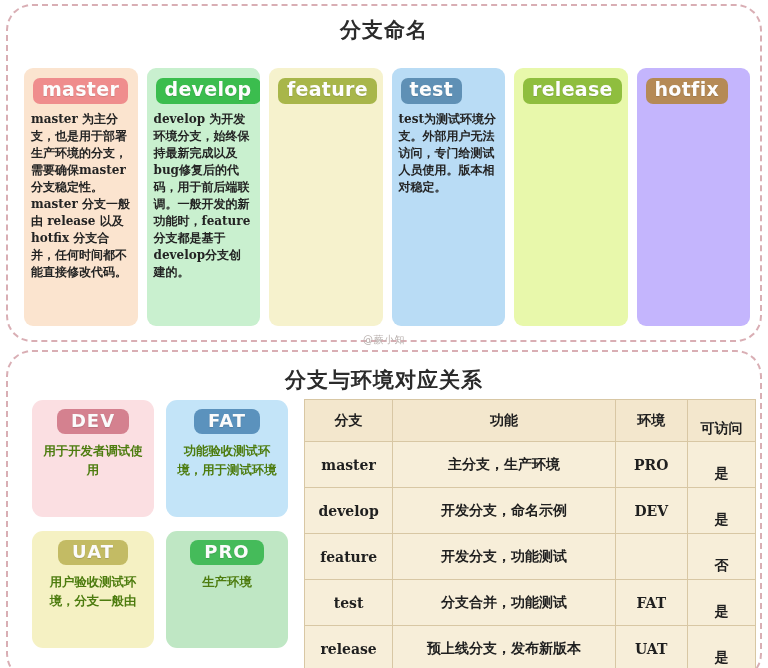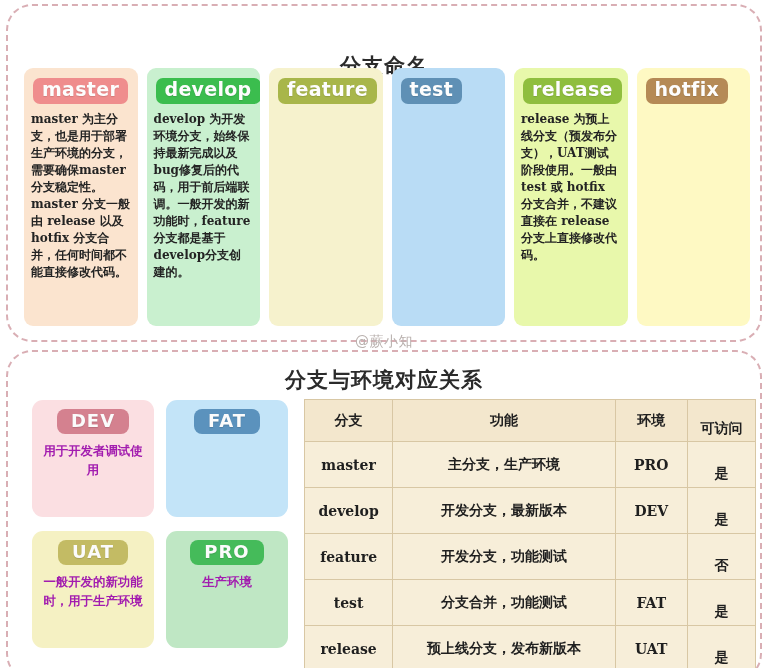--- a/index.html
+++ b/index.html
@@ -22,21 +22,21 @@
 
   .section-title{
     position:absolute;
     left:0;right:0;
     text-align:center;
     font-size:21px;
     font-weight:bold;
     color:#2b2b2b;
     letter-spacing:1px;
   }
-  #branch-title{top:10px;margin-top:36px;}
+  #branch-title{top:10px;}
   #env-title{top:14px;text-align:center;}
 
   
   .cards{
     position:absolute;
     left:16px;top:62px;
     width:726px;height:258px;
     display:flex;
     gap:9px;
   }
@@ -71,21 +71,21 @@
     word-break:break-word;
     font-family:"DejaVu Serif","Liberation Serif",serif;
   }
 
   
   #watermark{
     position:absolute;
     left:0;right:0;
     top:327px;
     text-align:center;
-    font-size:14px;
+    font-size:10px;
     color:#b9b1ae;
     letter-spacing:.5px;
   }
 
   
   .env-grid{
     position:absolute;
     left:24px;top:48px;
     width:256px;
     display:flex;
@@ -108,21 +108,21 @@
     color:#fbfbfb;
     font-size:18px;
     font-weight:bold;
     letter-spacing:1px;
     margin-bottom:8px;
     text-shadow:0 1px 1px rgba(0,0,0,.14);
   }
   .env-desc{
     font-size:12.4px;
     line-height:1.5;
-    color:#a21caf;
+    color:#4d7c0f;
     text-align:center;
     font-weight:600;
     font-family:"DejaVu Serif","Liberation Serif",serif;
   }
 
   
   #branch-env-table{
     position:absolute;
     left:296px;top:47px;
     width:452px;
@@ -166,47 +166,48 @@
       </div>
       <div class="card" style="background: rgb(201, 240, 207);">
         <span class="badge" style="background: rgb(59, 189, 78);">develop</span>
         <div class="desc">develop 为开发环境分支，始终保持最新完成以及bug修复后的代码，用于前后端联调。一般开发的新功能时，feature分支都是基于develop分支创建的。</div>
       </div>
       <div class="card" style="background: rgb(246, 242, 205);">
         <span class="badge" style="background: rgb(168, 182, 74);">feature</span>
       </div>
       <div class="card" style="background: rgb(185, 220, 245);">
         <span class="badge" style="background: rgb(95, 144, 181);">test</span>
+        <div class="desc">test为测试环境分支。外部用户无法访问，专门给测试人员使用。版本相对稳定。</div>
       </div>
       <div class="card" style="background: rgb(232, 248, 171);">
         <span class="badge" style="background: rgb(143, 190, 62);">release</span>
-        <div class="desc">release 为预上线分支（预发布分支），UAT测试阶段使用。一般由test 或 hotfix 分支合并，不建议直接在 release 分支上直接修改代码。</div>
-      </div>
-      <div class="card" style="background: #fef9c3;">
+      </div>
+      <div class="card" style="background: #c4b5fd;">
         <span class="badge" style="background: rgb(181, 138, 86);">hotfix</span>
       </div>
     </div>
 
   <div id="watermark">@蕨小知</div>
 </div>
 
 <div class="panel" id="panel-env">
   <div class="section-title" id="env-title">分支与环境对应关系</div>
 
   <div class="env-grid" id="env-cards">
       <div class="env-card" style="background: rgb(251, 223, 226);">
         <div class="env-badge" style="background: rgb(212, 129, 143);">DEV</div>
         <div class="env-desc">用于开发者调试使用</div>
       </div>
       <div class="env-card" style="background: rgb(195, 228, 248);">
         <div class="env-badge" style="background: rgb(91, 146, 189);">FAT</div>
+        <div class="env-desc">功能验收测试环境，用于测试环境</div>
       </div>
       <div class="env-card" style="background: rgb(245, 241, 195);">
         <div class="env-badge" style="background: rgb(195, 187, 100);">UAT</div>
-        <div class="env-desc">一般开发的新功能时，用于生产环境</div>
+        <div class="env-desc">用户验收测试环境，分支一般由</div>
       </div>
       <div class="env-card" style="background: rgb(191, 231, 196);">
         <div class="env-badge" style="background: rgb(69, 187, 90);">PRO</div>
         <div class="env-desc">生产环境</div>
       </div>
     </div>
 
   <table id="branch-env-table">
     <colgroup>
       <col class="col-branch">
@@ -224,21 +225,21 @@
     </thead>
     <tbody id="tbody-rows">
         <tr>
           <td>master</td>
           <td>主分支，生产环境</td>
           <td>PRO</td>
           <td class="acc-cell">是</td>
         </tr>
         <tr>
           <td>develop</td>
-          <td>开发分支，最新版本</td>
+          <td>开发分支，命名示例</td>
           <td>DEV</td>
           <td class="acc-cell">是</td>
         </tr>
         <tr>
           <td>feature</td>
           <td>开发分支，功能测试</td>
           <td></td>
           <td class="acc-cell">否</td>
         </tr>
         <tr>

